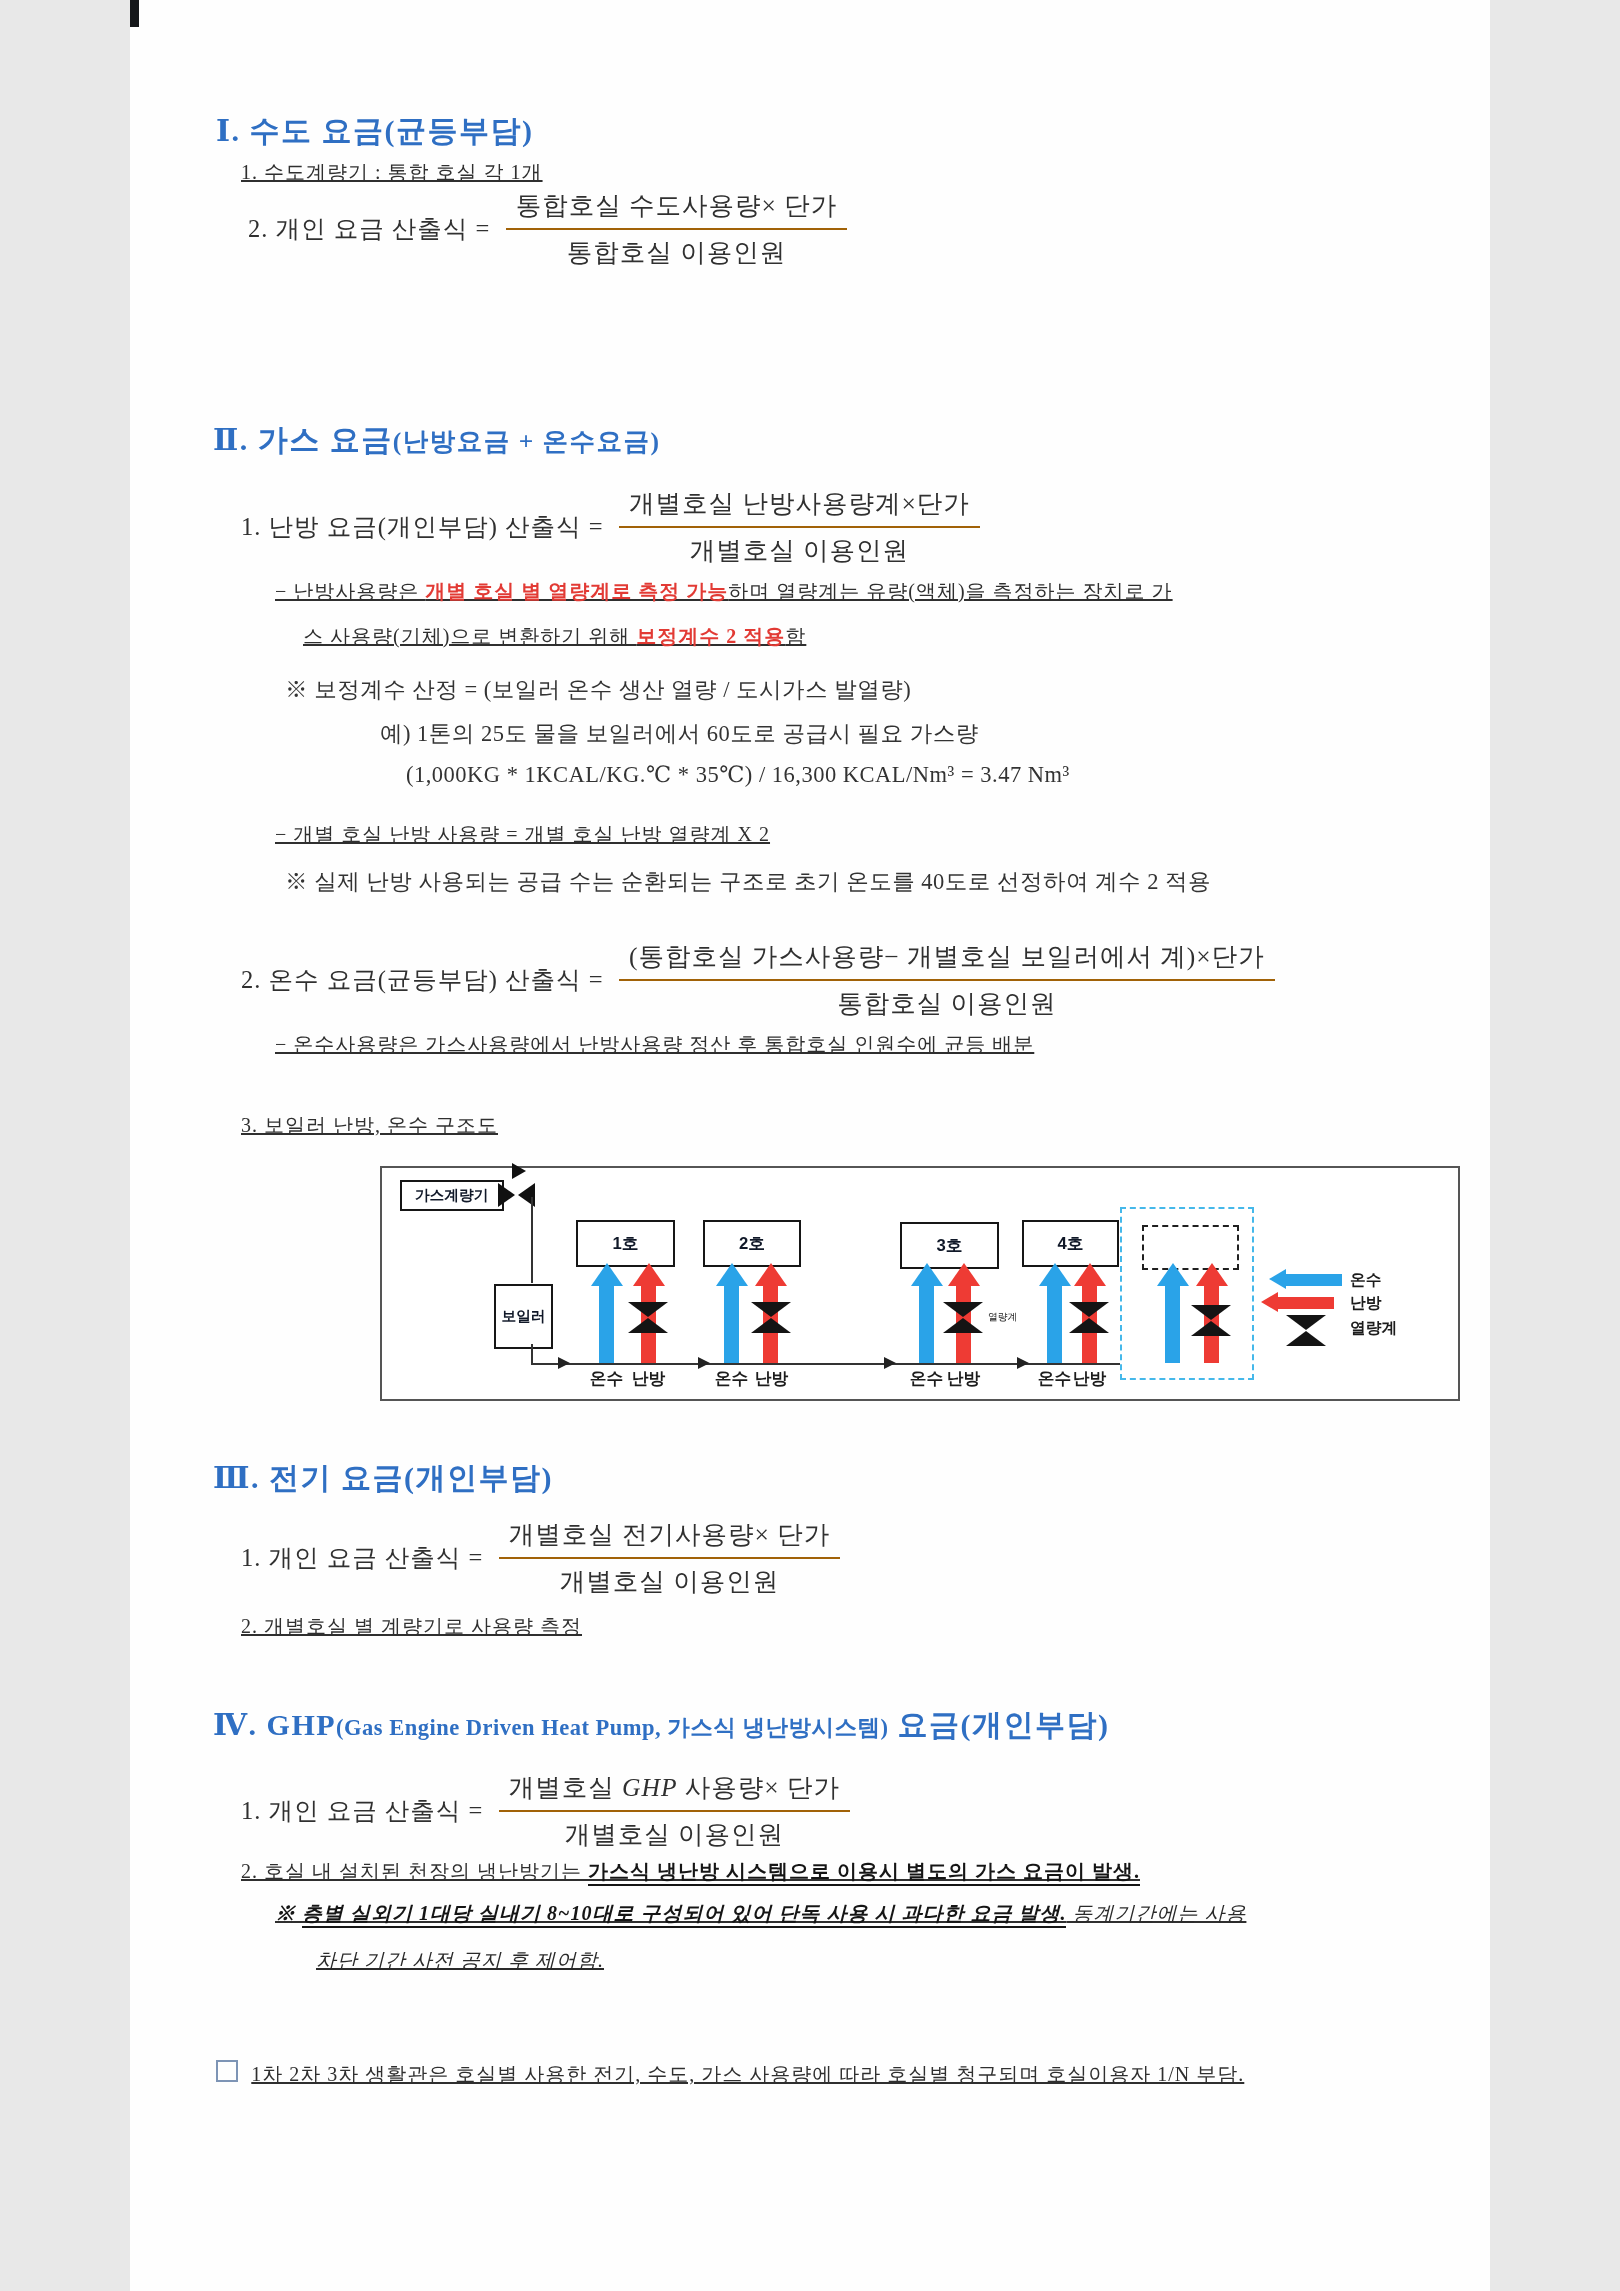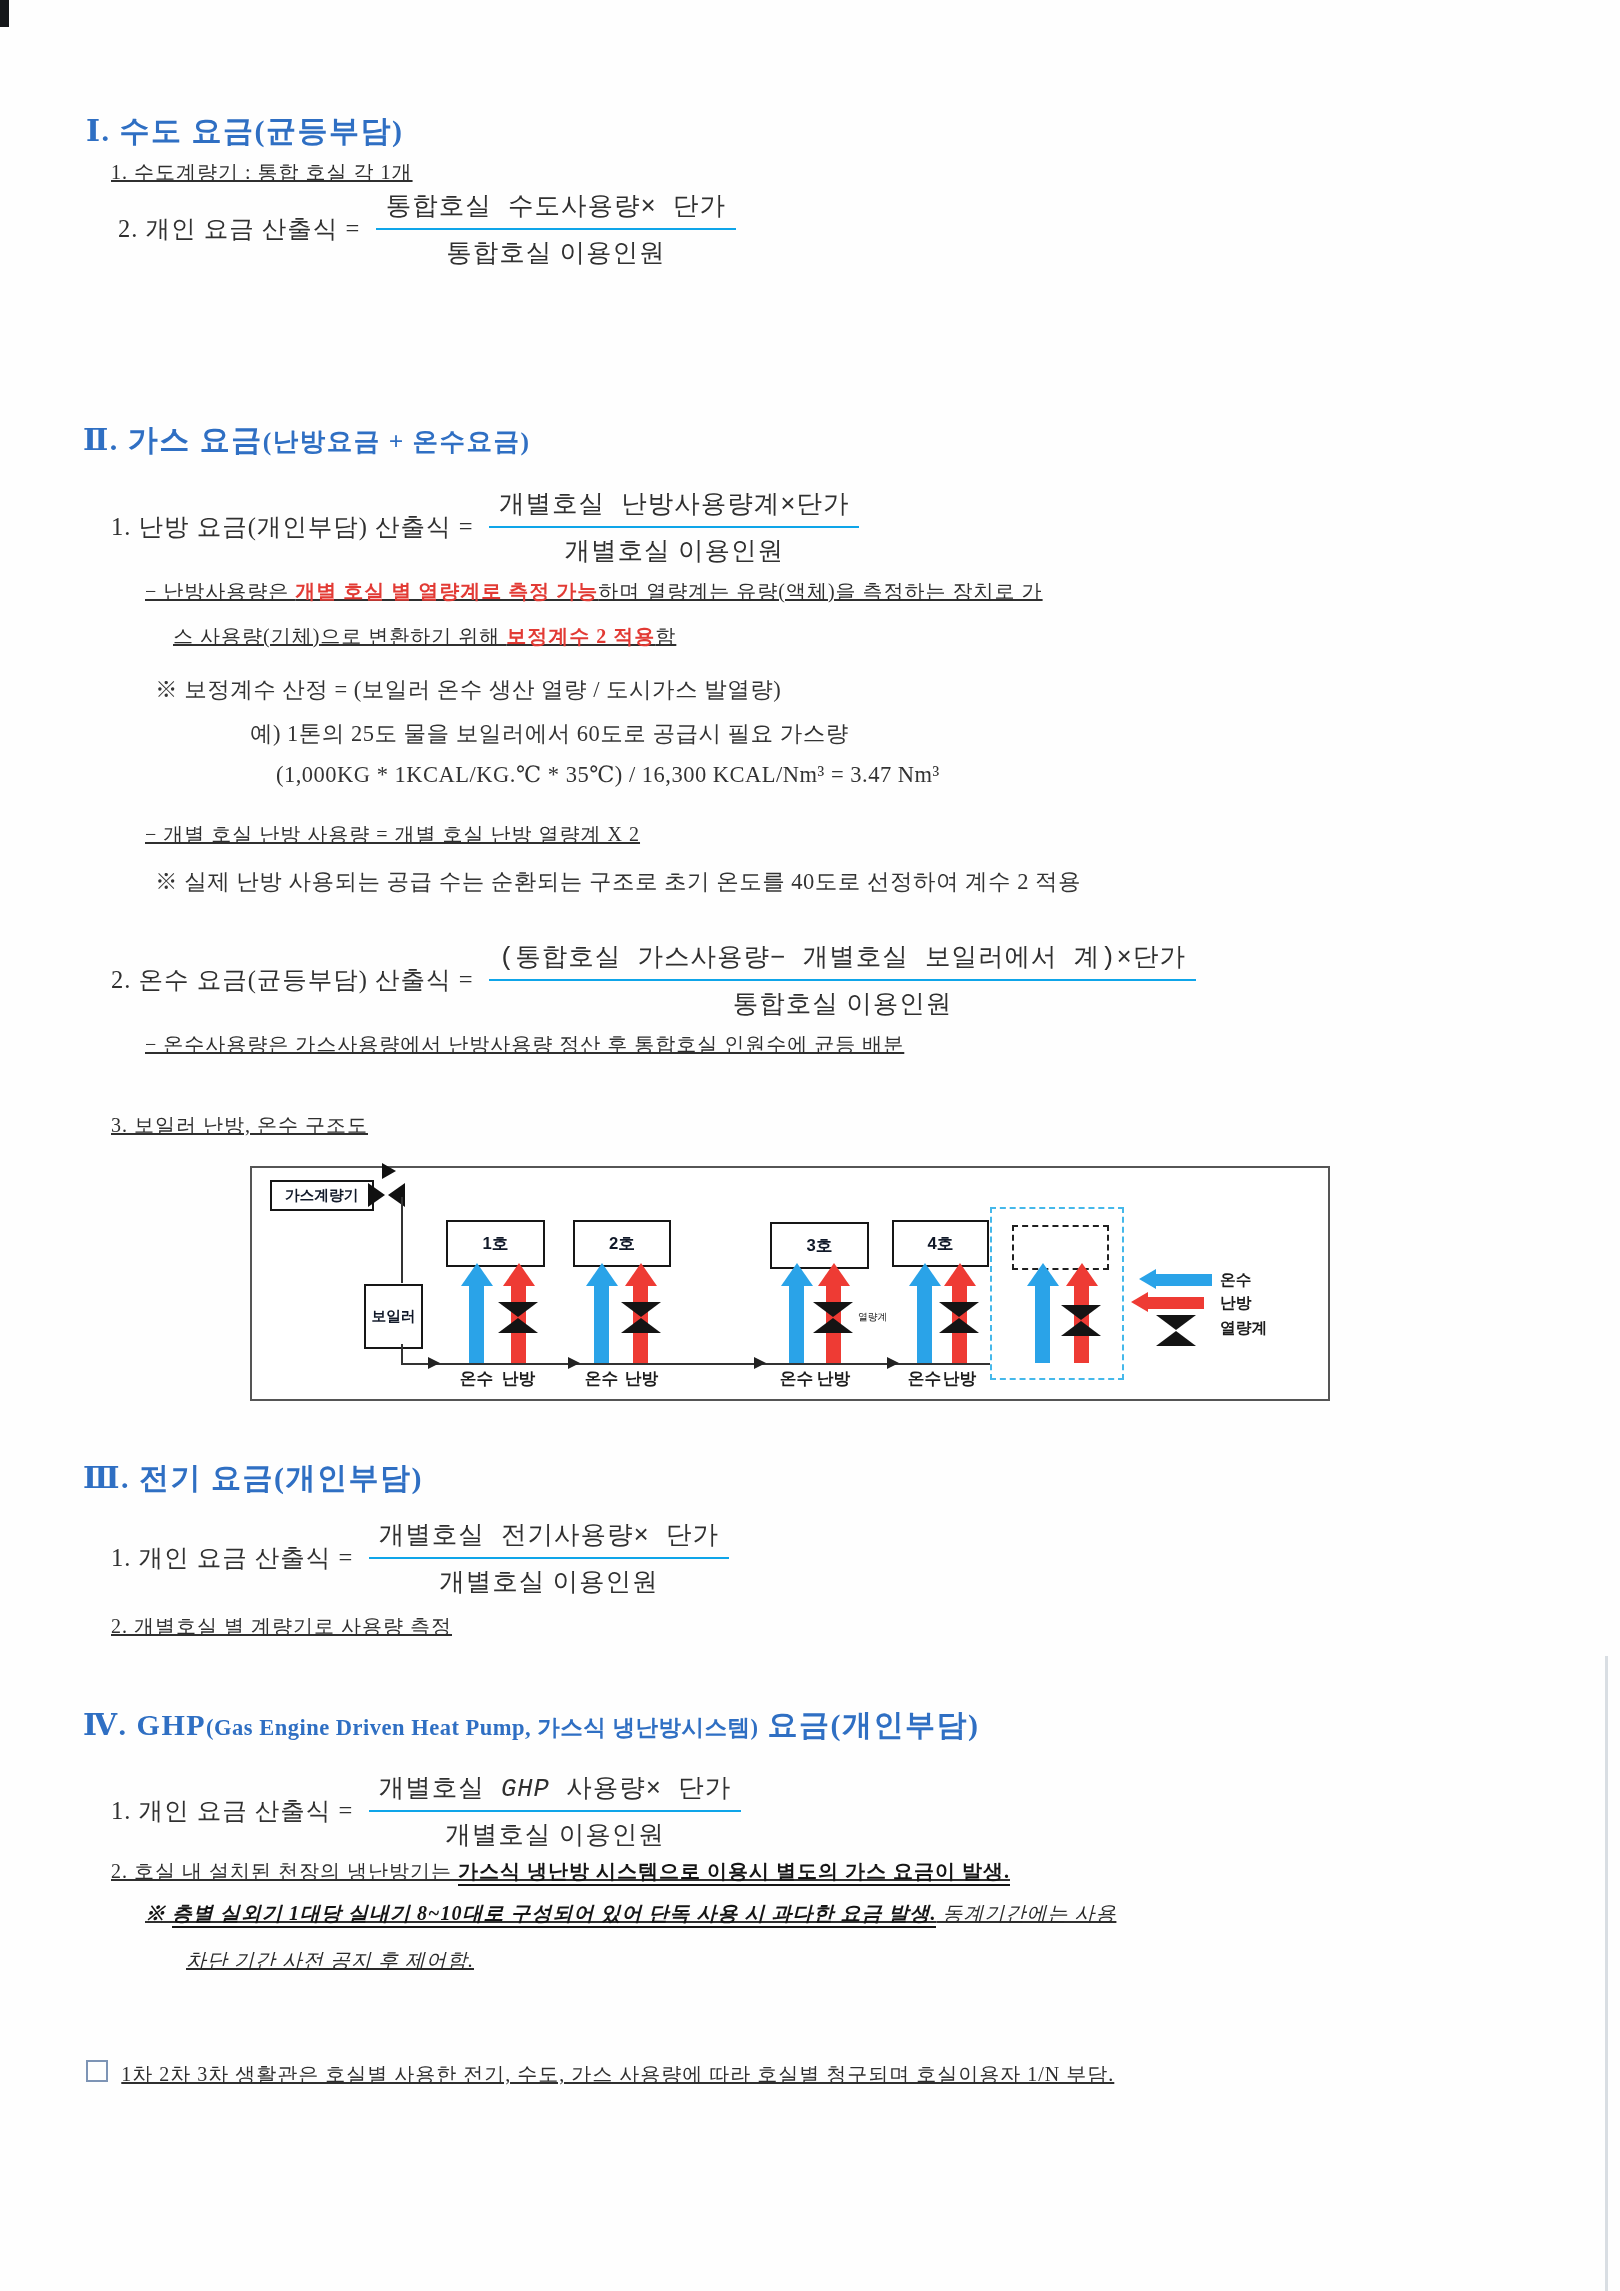--- a/index.html
+++ b/index.html
@@ -1,17 +1,17 @@
 <!DOCTYPE html>
 <html><head>
 <meta charset="utf-8">
 <style>
   html,body { margin:0; padding:0; background:#e8e8e8; }
   .page {
-    position:relative; width:1620px; height:2292px; background:#fefefe;
+    position:relative; width:1360px; height:2292px; background:#fefefe;
     font-family:"Liberation Serif","DejaVu Serif",serif; color:#303030;
     overflow:hidden; margin:0 auto;
   }
   .abs { position:absolute; }
 
   
   .h1 { font-size:30px; font-weight:700; color:#2f6fc3; letter-spacing:1.5px; white-space:nowrap; }
   .h1 .sub { font-size:25.5px; }
   .h1 .paren-en { font-size:22.5px; letter-spacing:0.5px; }
 
@@ -21,21 +21,21 @@
   .red  { color:#e23a34; font-weight:700; }
   .boldu { font-weight:700; color:#151515; border-bottom:2.9px solid #151515; padding-bottom:2px; }
   .itbold { font-style:italic; font-weight:700; color:#151515; }
   .it { font-style:italic; color:#2a2a2a; }
   .underl { border-bottom:2.5px solid #151515; padding-bottom:2px; }
 
   
   .formula-row { display:flex; align-items:center; }
   .formula-row .flabel { font-size:24.5px; letter-spacing:1px; white-space:nowrap; }
   .frac { display:inline-flex; flex-direction:column; align-items:center; margin-left:15.7px; font-size:25.5px; letter-spacing:1px; }
-  .frac .num { padding:0 9.8px 4.9px 9.8px; border-bottom:2px solid #0ea5e9; white-space:nowrap;font-family:Liberation Mono, monospace; }
+  .frac .num { padding:0 9.8px 4.9px 9.8px; border-bottom:2px solid #a16207; white-space:nowrap; }
   .frac .den { padding-top:4.9px; white-space:nowrap;text-align:right; }
   .ghp-it { font-style:italic; }
 
   
   .diagram { position:absolute; border:2px solid #555; background:#fff; }
   .dbox { position:absolute; border:2.9px solid #161616; background:#fff; display:flex; align-items:center; justify-content:center;
           font-weight:700; color:#101828; font-family:"Liberation Sans","DejaVu Sans",sans-serif; }
   .dash-blue { position:absolute; border:2px dashed #45b8ea; }
   .dash-black { position:absolute; border:2px dashed #202020; }
   .vline { position:absolute; width:2px; background:#333; }

